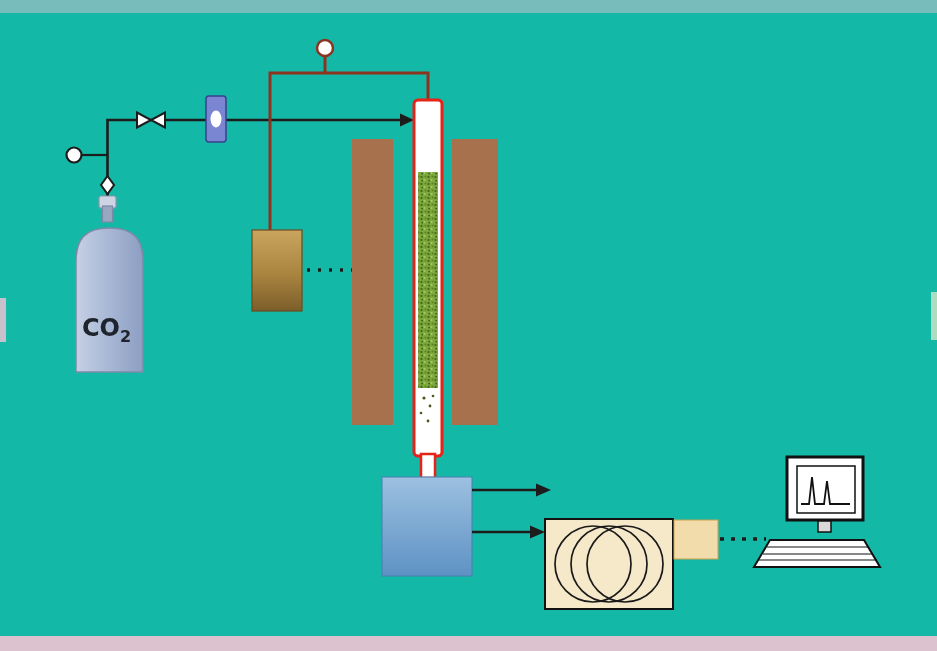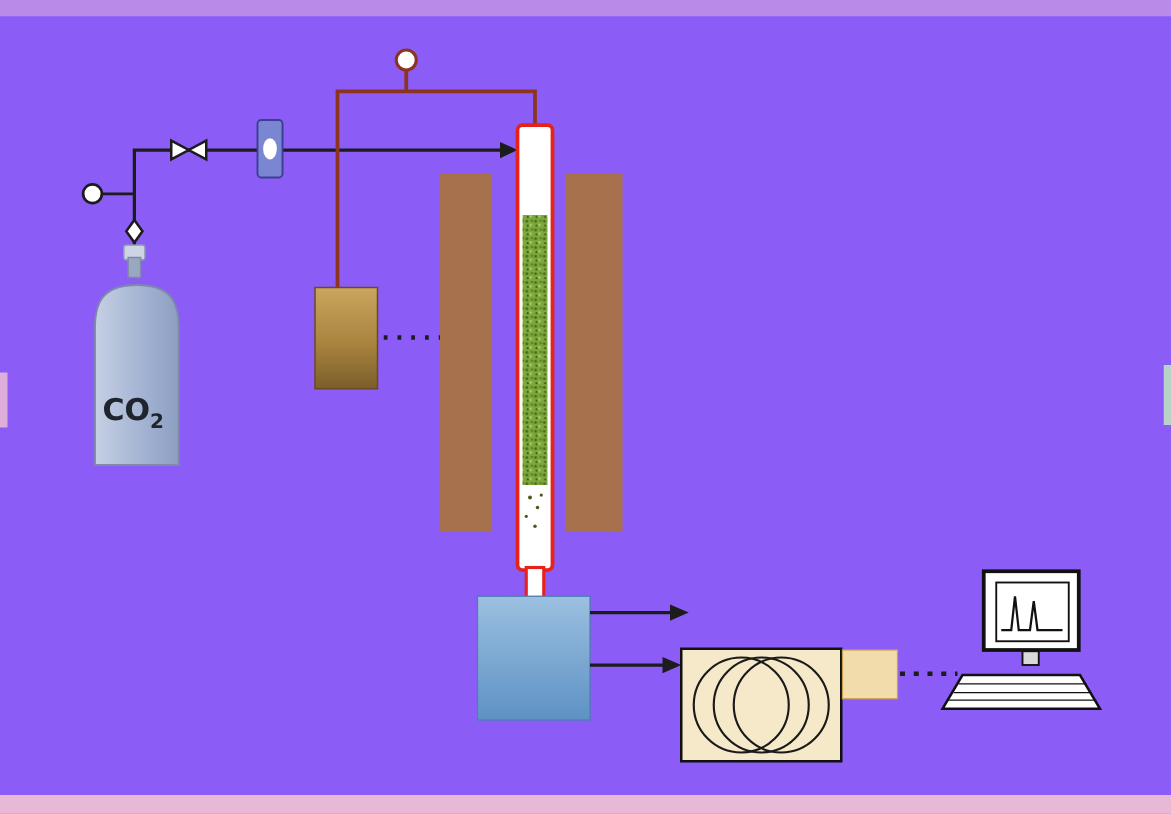--- a/index.html
+++ b/index.html
@@ -1,16 +1,16 @@
 <!DOCTYPE html>
 <html><head>
 <meta charset="utf-8">
 <style>
   html, body { margin: 0; padding: 0; background: #ffffff; }
-  .stage { position: relative; width: 937px; height: 651px; background: #8b5cf6; overflow: hidden; }
+  .stage { position: relative; width: 937px; height: 651px; background: #14b8a6; overflow: hidden; }
   svg { display: block; }
   svg text { font-family: "DejaVu Sans", "Liberation Sans", sans-serif; }
 </style>
 </head>
 <body>
 
 <div class="stage">
 <svg width="937" height="651" viewBox="0 0 937 651">
   <defs>
     <linearGradient id="cylGrad" x1="0" y1="0" x2="1" y2="0">

